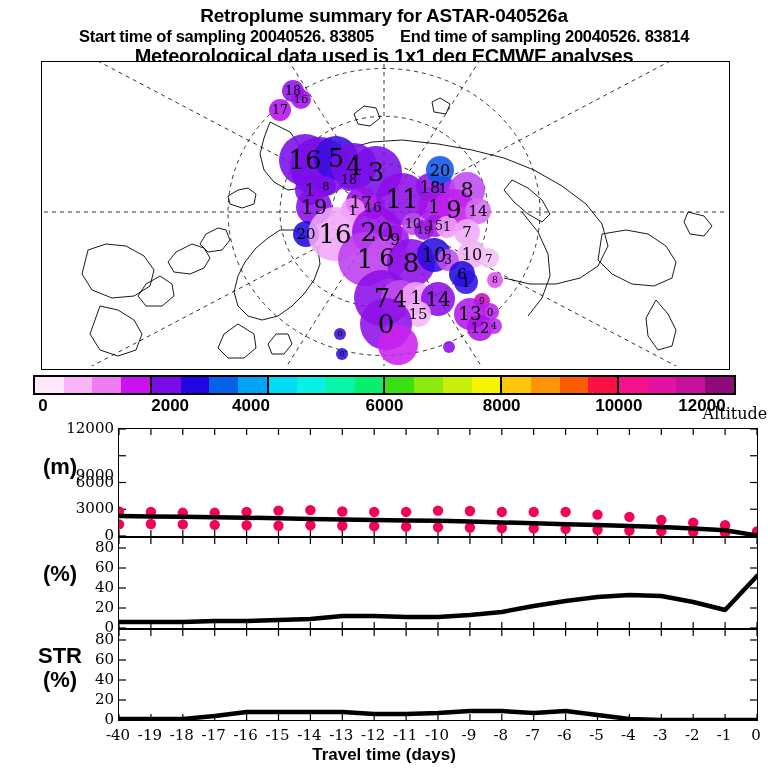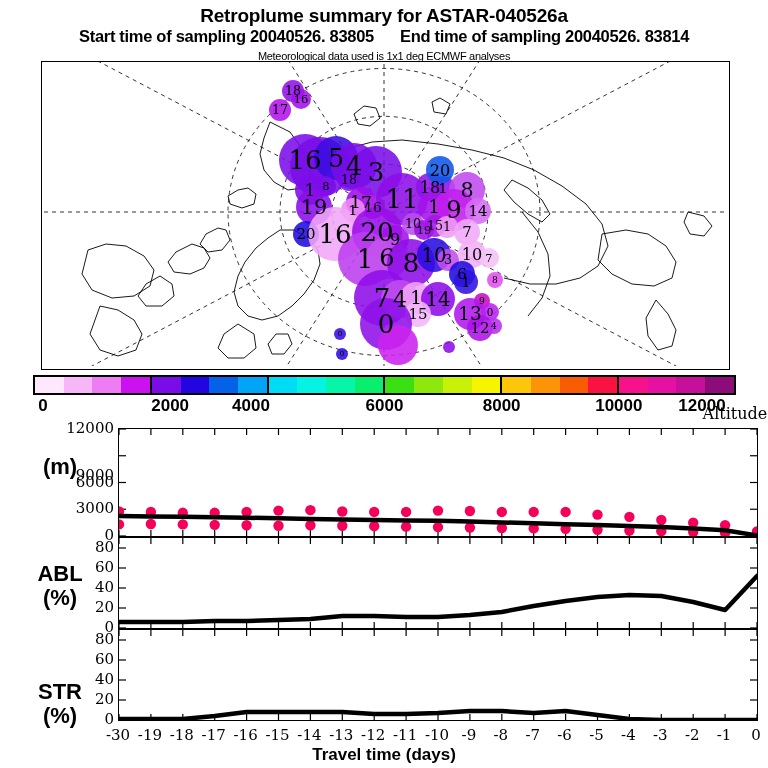--- a/index.html
+++ b/index.html
@@ -4,21 +4,21 @@
 <style>
   html,body{margin:0;padding:0;background:#ffffff;}
   body{width:768px;height:768px;position:relative;overflow:hidden;
        font-family:"Liberation Sans",sans-serif;color:#000;}
 
   
   .titles{position:absolute;left:0;top:0;width:768px;text-align:center;}
   .t1{font-size:19px;font-weight:bold;line-height:20px;margin-top:6px;
       letter-spacing:-0.2px;}
   .t2{font-size:16.5px;font-weight:bold;line-height:20px;letter-spacing:-0.3px;}
-  .t3{font-size:11px;font-weight:normal;line-height:20px;letter-spacing:-0.3px;}
+  .t3{font-size:20px;font-weight:bold;line-height:20px;letter-spacing:-0.3px;}
   .t2 .gap{display:inline-block;width:26px;}
 
   
   #map{position:absolute;left:41px;top:61px;width:687px;height:307px;
        border:1.5px solid #000;background:#fff;overflow:hidden;}
   #map svg{display:block;}
 
   
   #cbar{position:absolute;left:33px;top:375px;width:703px;height:20px;
         border:2px solid #000;display:flex;box-sizing:border-box;}
@@ -35,21 +35,21 @@
          box-sizing:border-box;background:#fff;overflow:visible;}
   #panelALT{top:428px;width:640px;height:109px;}
   #panelABL{top:537px;width:640px;height:92px;}
   #panelSTR{top:629px;width:640px;height:92px;}
   .panel svg{display:block;position:absolute;left:0;top:0;}
 
   .rowlab{position:absolute;left:8px;width:104px;text-align:center;
           font-size:22px;font-weight:bold;line-height:24px;}
   #labALT{top:455px;}
   #labABL{top:562px;}
-  #labSTR{top:680px;}
+  #labSTR{top:644px;}
 
   .ytick{position:absolute;font-size:15px;font-family:"DejaVu Serif",serif;
          text-align:right;transform:translateY(-50%);right:0;
          white-space:nowrap;}
   .ycol{position:absolute;left:0;width:114px;}
 
   #xticks{position:absolute;left:0;top:726px;width:768px;height:20px;}
   #xticks span{position:absolute;font-size:15px;font-family:"DejaVu Serif",serif;
         transform:translateX(-50%);white-space:nowrap;}
   #xaxislabel{position:absolute;left:0;top:745px;width:768px;text-align:center;
@@ -373,21 +373,20 @@
         <circle cx="606.1" cy="96.3" r="5.2" fill="#f5005a"></circle>
         <circle cx="606.1" cy="103.87916666666666" r="5.2" fill="#f5005a"></circle>
         <circle cx="638" cy="102.54166666666667" r="5.2" fill="#f5005a"></circle>
         <circle cx="638" cy="105.93" r="5.2" fill="#f5005a"></circle>
       </g>
       <path d="M0 86.9375 L31.900000000000002 87.38333333333334 L63.800000000000004 87.82916666666667 L95.7 88.275 L127.60000000000001 88.72083333333333 L159.5 89.345 L191.4 89.88 L223.29999999999998 90.50416666666666 L255.20000000000002 90.95 L287.1 91.39583333333333 L319 91.84166666666667 L350.90000000000003 92.555 L382.8 93.44666666666666 L414.7 94.33833333333334 L446.59999999999997 95.14083333333333 L478.5 96.0325 L510.40000000000003 97.01333333333334 L542.3 98.08333333333333 L574.2 99.42083333333333 L606.1 101.20416666666667 L638 106.465" fill="none" stroke="#000000" stroke-width="4.5" stroke-linejoin="round"></path>
     </svg>
 </div>
 
 <div class="rowlab" id="labABL">
-  <div>ABL</div>
   <div>(%)</div>
 </div>
 <div class="ycol" id="yABL">
     <div class="ytick" style="top: 627px;">0</div>
     <div class="ytick" style="top: 607px;">20</div>
     <div class="ytick" style="top: 587px;">40</div>
     <div class="ytick" style="top: 567px;">60</div>
     <div class="ytick" style="top: 547px;">80</div>
   </div>
 <div class="panel" id="panelABL">
@@ -519,21 +518,21 @@
         <line x1="0" y1="30" x2="7" y2="30"></line>
         <line x1="638" y1="30" x2="631" y2="30"></line>
         <line x1="0" y1="10" x2="7" y2="10"></line>
         <line x1="638" y1="10" x2="631" y2="10"></line>
       </g>
       <path d="M0 89 L31.900000000000002 89 L63.800000000000004 89 L95.7 86 L127.60000000000001 82 L159.5 82 L191.4 82 L223.29999999999998 82 L255.20000000000002 84 L287.1 84 L319 83 L350.90000000000003 81 L382.8 81 L414.7 83 L446.59999999999997 81 L478.5 85 L510.40000000000003 89 L542.3 90 L574.2 90 L606.1 90 L638 90" fill="none" stroke="#000" stroke-width="4.5" stroke-linejoin="round" stroke-linecap="round"></path>
     </svg>
 </div>
 
 <div id="xticks">
-    <span style="left: 118px;">-30</span>
+    <span style="left: 118px;">-40</span>
     <span style="left: 149.9px;">-19</span>
     <span style="left: 181.8px;">-18</span>
     <span style="left: 213.7px;">-17</span>
     <span style="left: 245.6px;">-16</span>
     <span style="left: 277.5px;">-15</span>
     <span style="left: 309.4px;">-14</span>
     <span style="left: 341.3px;">-13</span>
     <span style="left: 373.2px;">-12</span>
     <span style="left: 405.1px;">-11</span>
     <span style="left: 437px;">-10</span>

